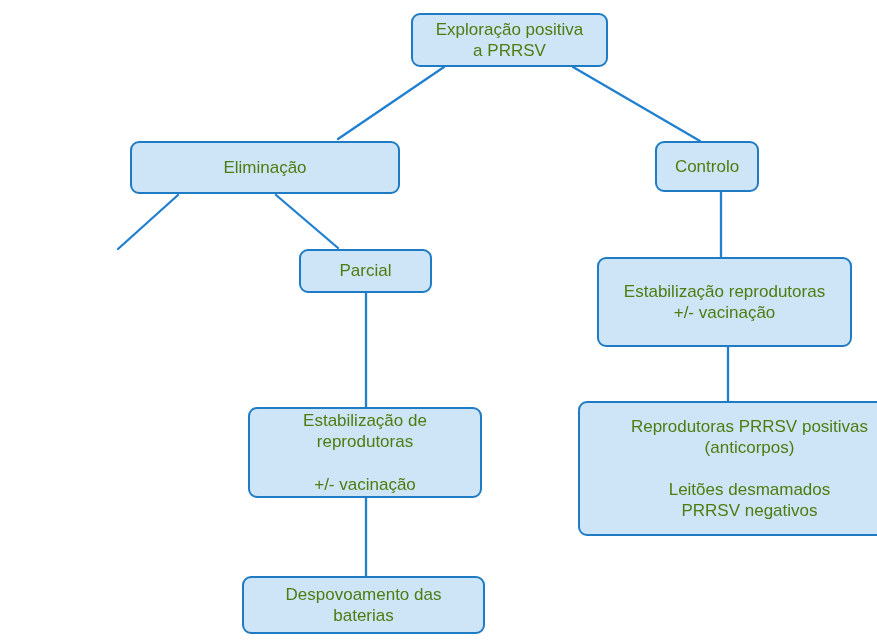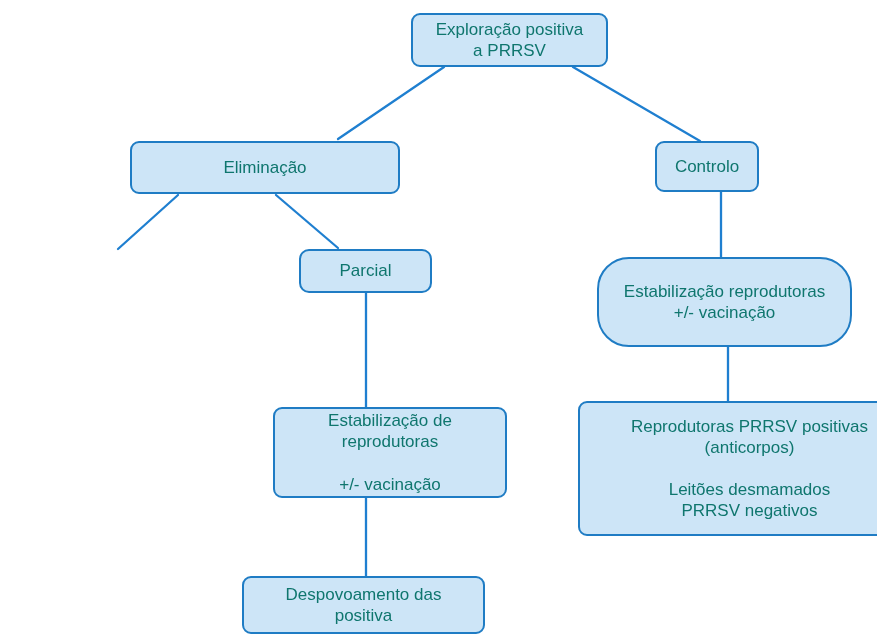--- a/index.html
+++ b/index.html
@@ -33,21 +33,21 @@
     background: #cde5f7;
     border: 2px solid #1f7cc4;
     border-radius: 9px;
     display: flex;
     align-items: center;
     justify-content: center;
     text-align: center;
     white-space: pre-line;
     font-size: 17px;
     line-height: 1.24;
-    color: #0f766e;
+    color: #4d7c0f;
     padding: 2px 19px;
   }
 </style>
 </head>
 <body>
 
 <div id="canvas">
 
   <svg id="connectors" viewBox="0 0 877 643" xmlns="http://www.w3.org/2000/svg">
     <line x1="444" y1="67" x2="338" y2="139"></line>
@@ -61,32 +61,32 @@
   </svg>
 
   <div class="node" style="left:411px; top:13px; width:197px; height:54px;">Exploração positiva
 a PRRSV</div>
 
   <div class="node" style="left:130px; top:141px; width:270px; height:53px;">Eliminação</div>
 
   <div class="node" style="left:655px; top:141px; width:104px; height:51px;">Controlo</div>
 
 
-  <div class="node" style="left:299px; top:249px; width:133px; height:44px;border-radius:10px;">Parcial</div>
+  <div class="node" style="left:299px; top:249px; width:133px; height:44px;">Parcial</div>
 
-  <div class="node" style="left:597px; top:257px; width:255px; height:90px;border-radius:32px;">Estabilização reprodutoras
+  <div class="node" style="left:597px; top:257px; width:255px; height:90px;">Estabilização reprodutoras
 +/- vacinação</div>
 
-  <div class="node" style="left:248px; top:407px; width:234px; height:91px;margin-left:25px;">Estabilização de
+  <div class="node" style="left:248px; top:407px; width:234px; height:91px;">Estabilização de
 reprodutoras
 
 +/- vacinação</div>
 
   <div class="node" style="left:578px; top:401px; width:343px; height:135px;">Reprodutoras PRRSV positivas
 (anticorpos)
 
 Leitões desmamados
 PRRSV negativos</div>
 
   <div class="node" style="left:242px; top:576px; width:243px; height:58px;">Despovoamento das
-positiva</div>
+baterias</div>
 
 </div>
 
 </body></html>

